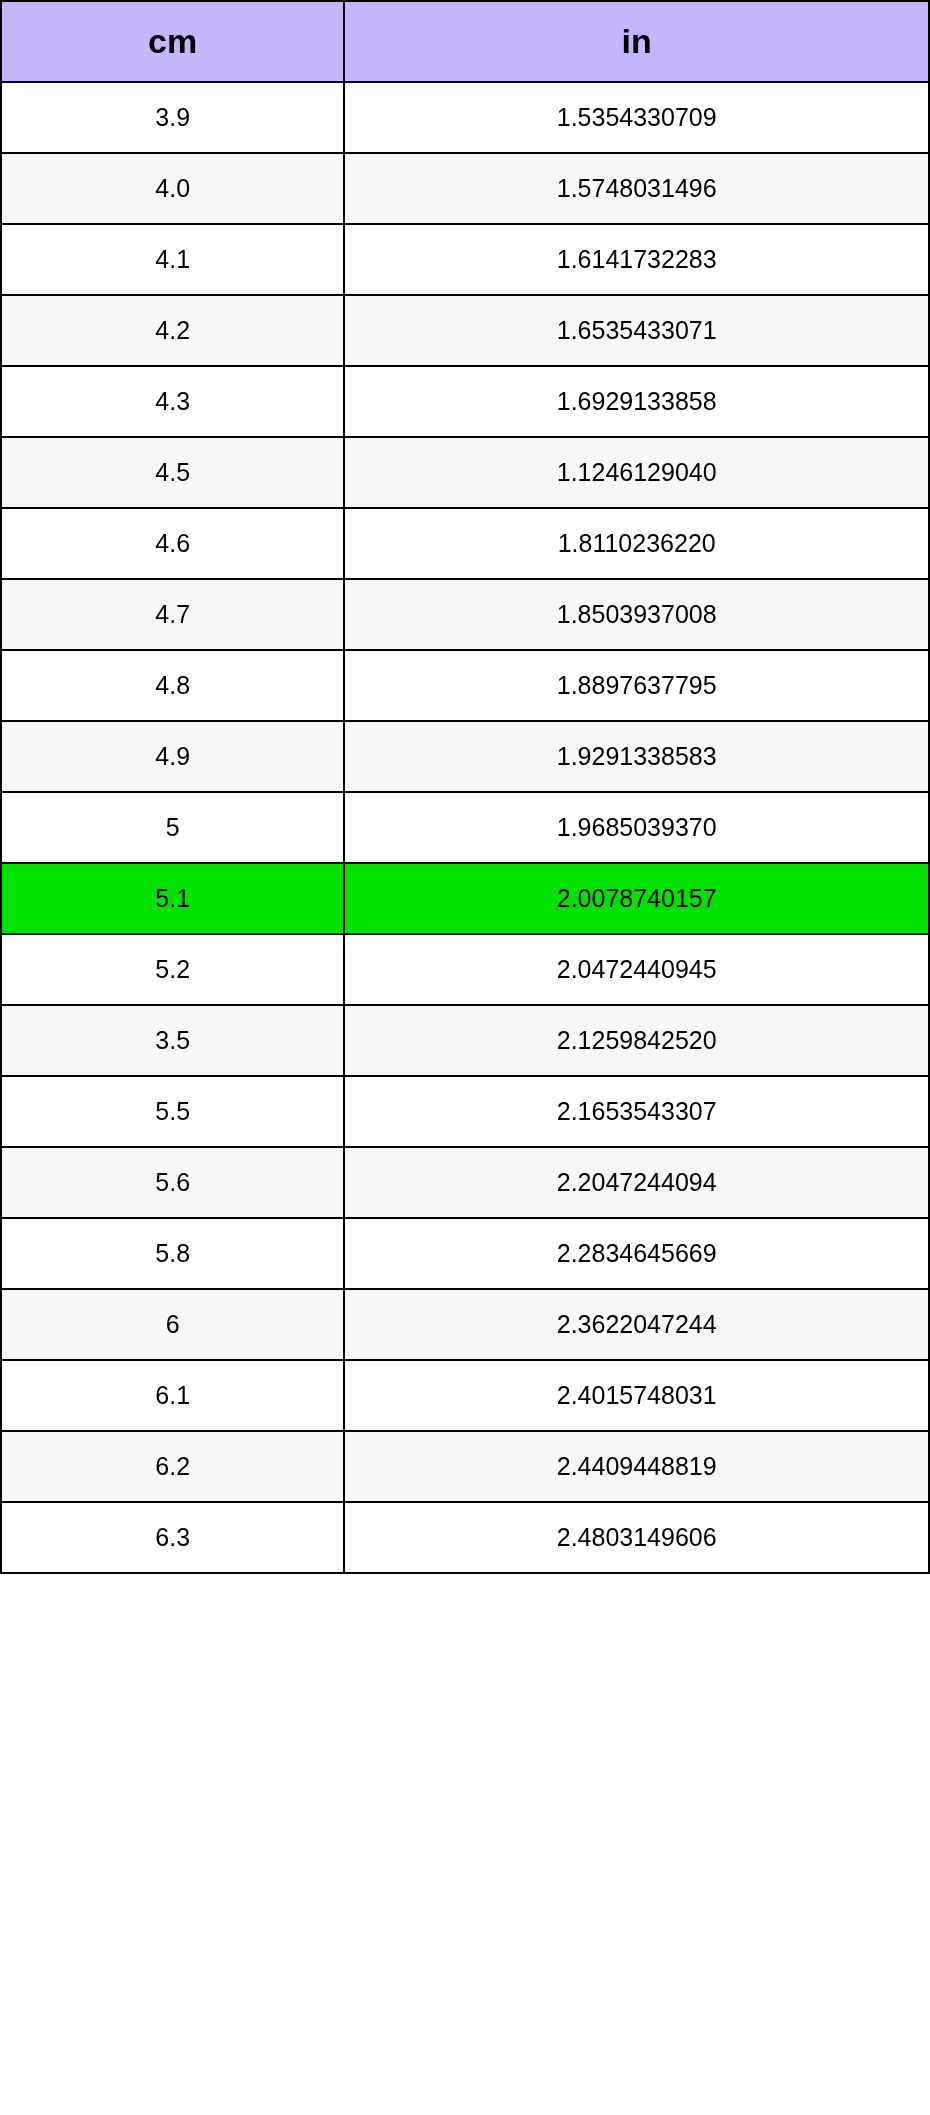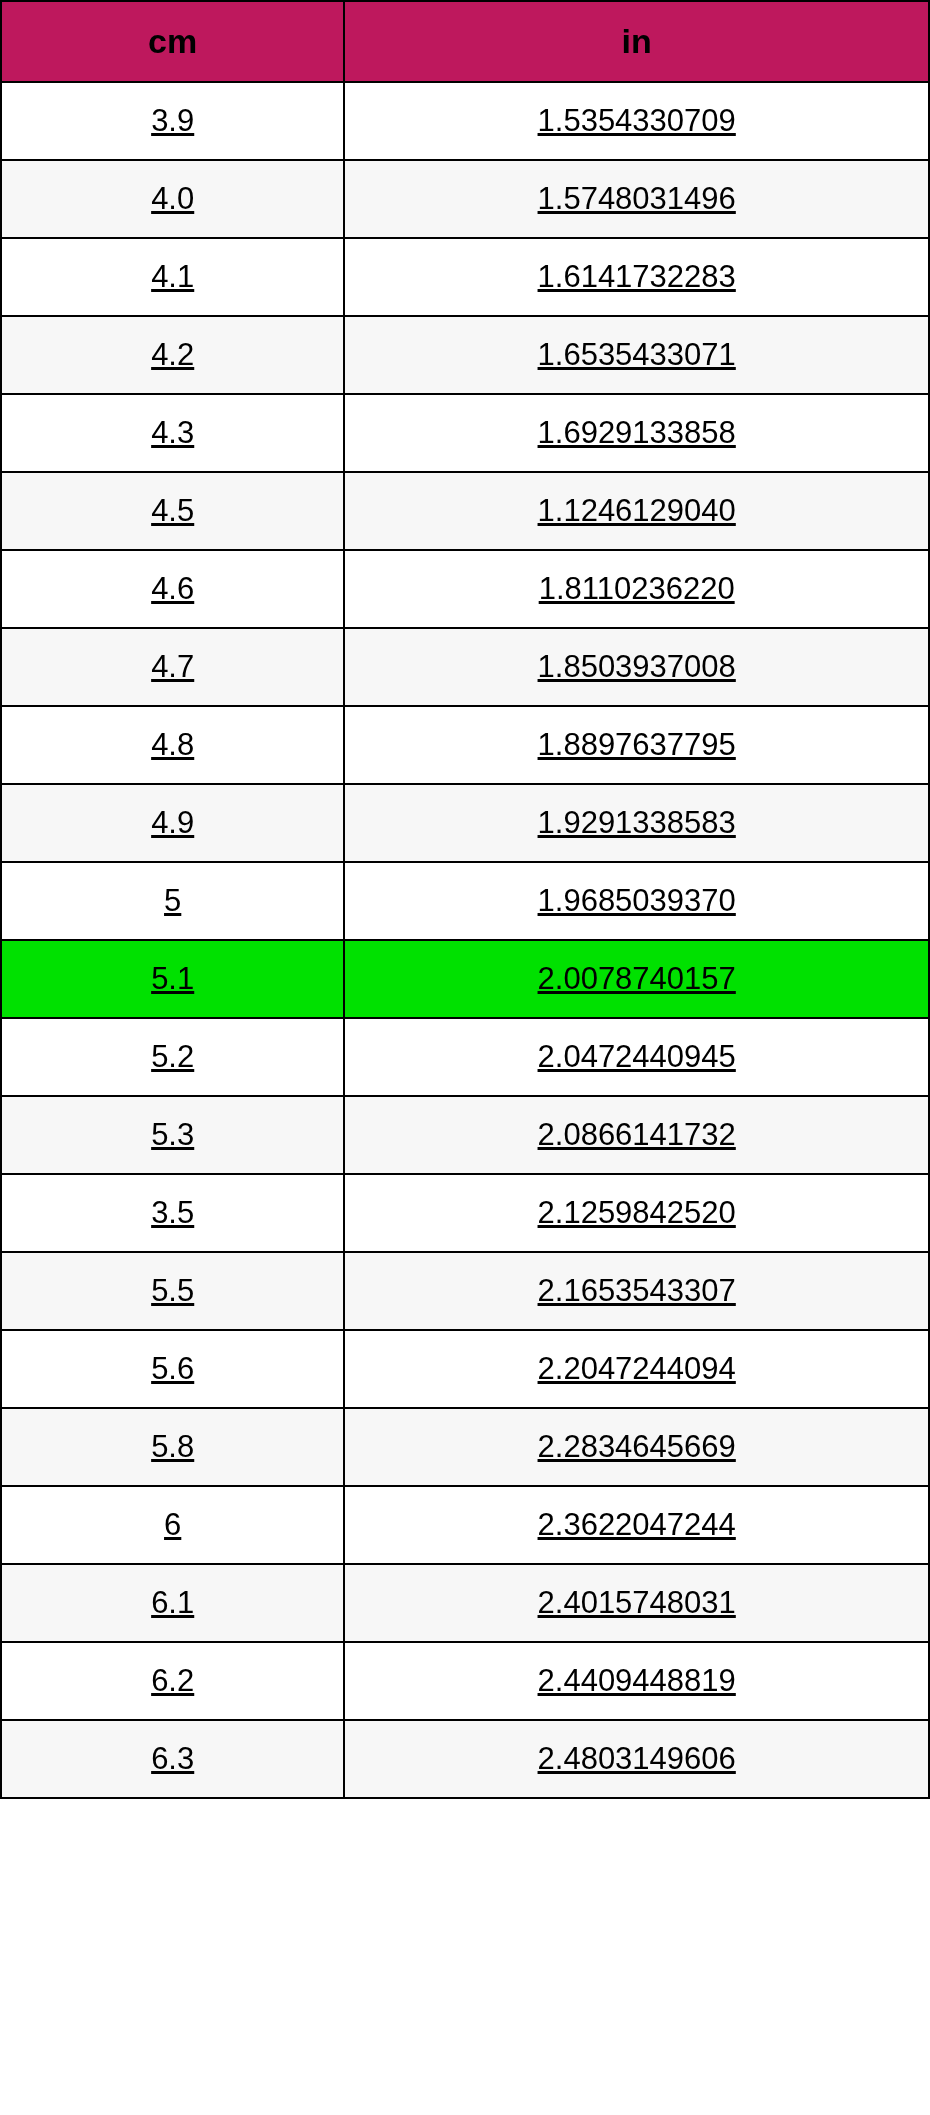--- a/index.html
+++ b/index.html
@@ -11,33 +11,32 @@
       font-family: Arial, Helvetica, sans-serif;
       background: #ffffff;
       width: 930px;
     }
     table {
       width: 100%;
       border-collapse: collapse;
       table-layout: fixed;
     }
     th {
-      background: #be185d;
+      background: #c4b5fd;
       font-weight: bold;
       font-size: 34px;
       padding: 20px 0;
       border: 2px solid #000000;
       text-align: center;
     }
     td {
-      font-size: 31px;
+      font-size: 25px;
       padding: 20px 0;
       border: 2px solid #000000;
       text-align: center;
-      text-decoration: underline;
     }
     tbody tr:nth-child(even) td {
       background: #f7f7f7;
     }
     tbody tr:nth-child(odd) td {
       background: #ffffff;
     }
     tbody tr.highlight td {
       background: #00e100;
       margin-top: 9px;
@@ -110,24 +109,20 @@
       </tr>
       <tr class="highlight">
         <td>5.1</td>
         <td>2.0078740157</td>
       </tr>
       <tr>
         <td>5.2</td>
         <td>2.0472440945</td>
       </tr>
       <tr>
-        <td>5.3</td>
-        <td>2.0866141732</td>
-      </tr>
-      <tr>
         <td>3.5</td>
         <td>2.1259842520</td>
       </tr>
       <tr>
         <td>5.5</td>
         <td>2.1653543307</td>
       </tr>
       <tr>
         <td>5.6</td>
         <td>2.2047244094</td>

